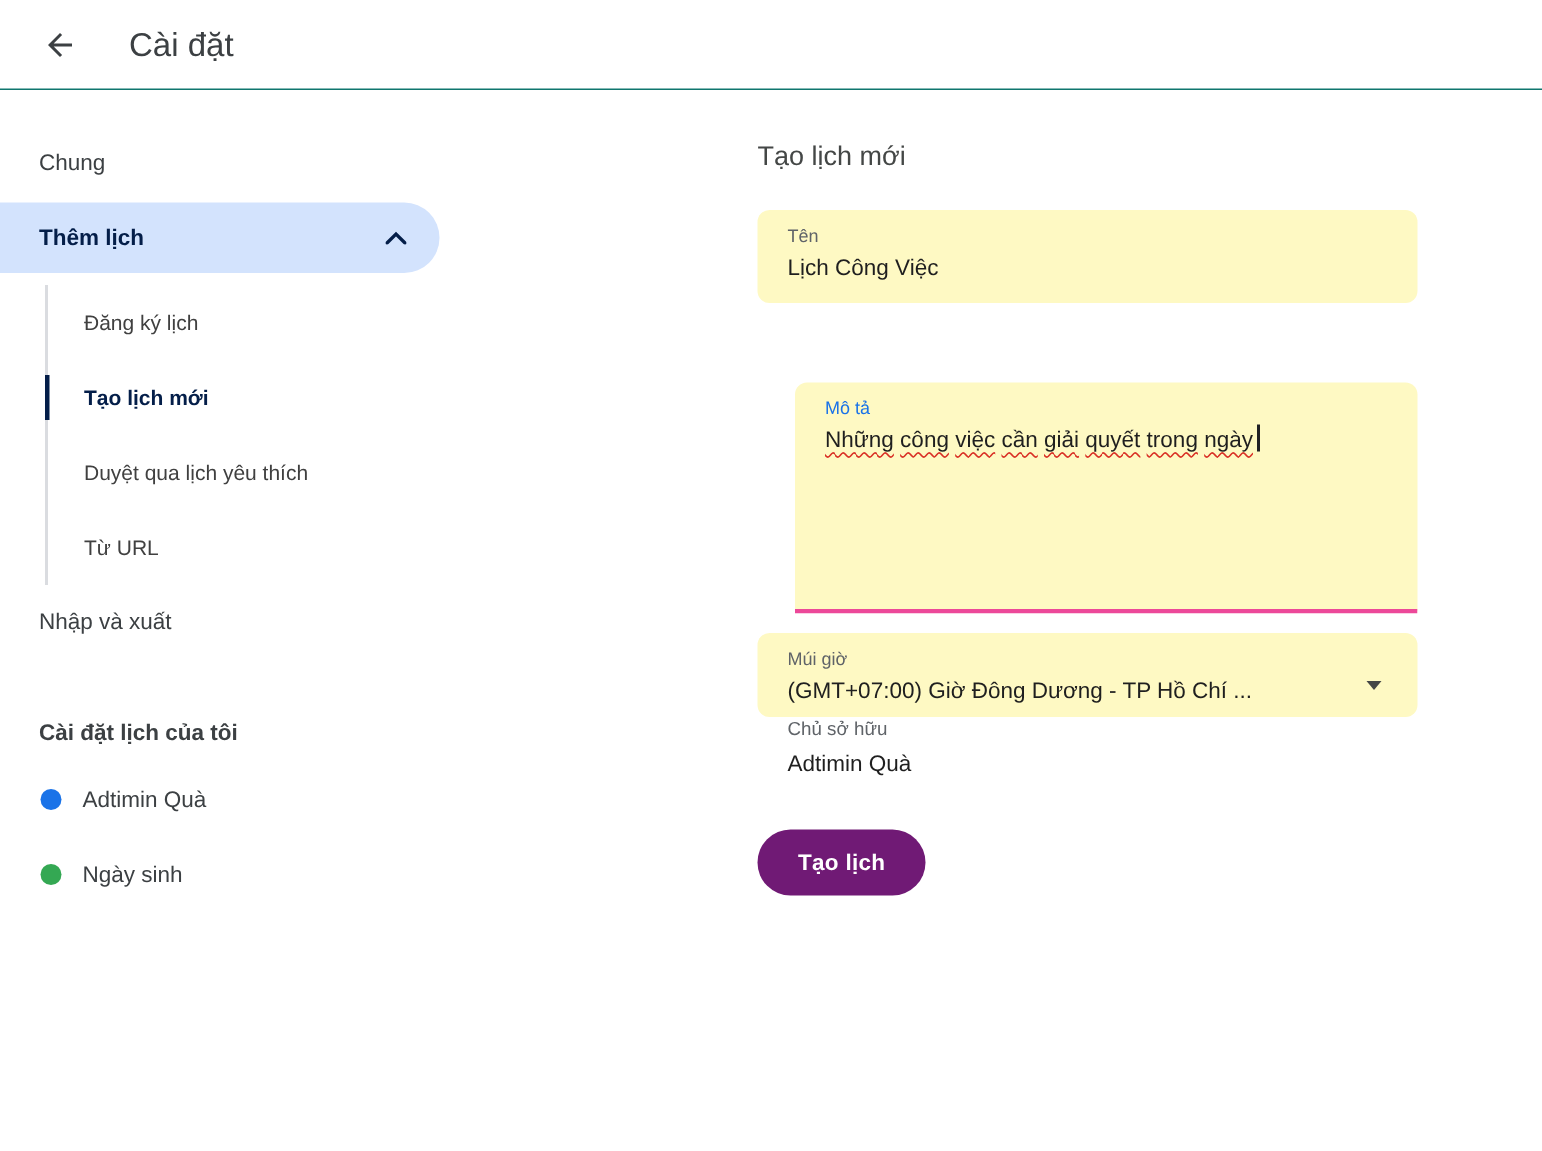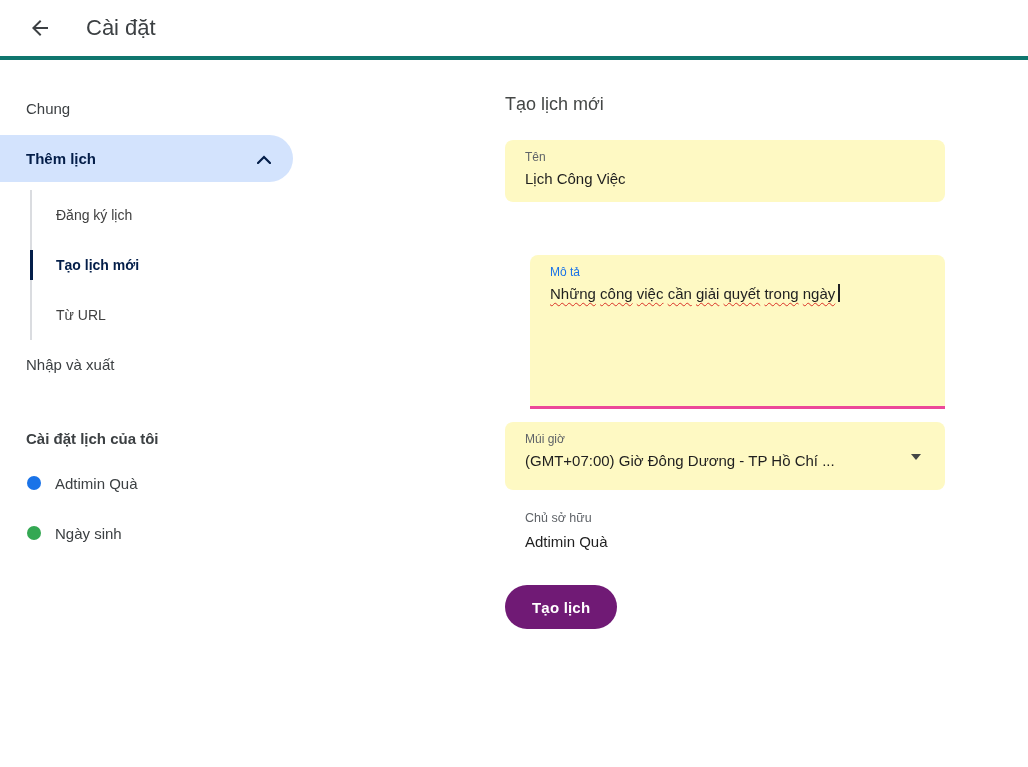--- a/index.html
+++ b/index.html
@@ -9,21 +9,21 @@
     font-family: "Liberation Sans", "DejaVu Sans", sans-serif;
     color: #3c4043;
     overflow: hidden;
   }
   
   .header {
     height: 60px;
     display: flex;
     align-items: center;
     padding-left: 28px;
-    border-bottom: 4px solid #0f766e;
+    border-bottom: 1px solid #0f766e;
   }
   .back-btn {
     width: 24px; height: 24px;
     display: flex; align-items: center; justify-content: center;
     cursor: pointer;
   }
   .page-title {
     font-size: 22px;
     font-weight: 400;
     color: #3c4043;
@@ -121,21 +121,21 @@
     white-space: nowrap;
   }
   .field.name-box { height: 62px; margin-bottom: 53px; }
   .field.desc-box {
     height: 154px;
     margin-bottom: 13px;
     border-radius: 8px 8px 0 0;
     border-bottom: 3px solid #ec4899;
     margin-left: 25px;
   }
-  .field.tz-box { height: 68px; margin-bottom: 20px; position: relative; cursor: pointer; }
+  .field.tz-box { height: 56px; position: relative; cursor: pointer; }
   .caret {
     position: absolute; right: 24px; top: 32px;
     width: 0; height: 0;
     border-left: 5px solid transparent;
     border-right: 5px solid transparent;
     border-top: 6px solid #444746;
   }
   .wavy {
     text-decoration: underline;
     text-decoration-style: wavy;
@@ -195,20 +195,21 @@
         <span>
           <svg width="14" height="9" viewBox="0 0 14 9">
               <path d="M1 8 L7 2 L13 8" stroke="#041e49" stroke-width="2.2" fill="none" stroke-linecap="round"></path>
             </svg>
         </span>
       </div>
 
       <div class="submenu">
         <div class="subitem">Đăng ký lịch</div>
         <div class="subitem active">Tạo lịch mới</div>
+        <div class="subitem">Duyệt qua lịch yêu thích</div>
         <div class="subitem">Từ URL</div>
       </div>
 
       <div class="nav-item">Nhập và xuất</div>
 
       <div class="section-header">Cài đặt lịch của tôi</div>
 
       <div class="cal-item">
         <span class="cal-dot" style="background: rgb(26, 115, 232);"></span>
         <span>Adtimin Quà</span>

